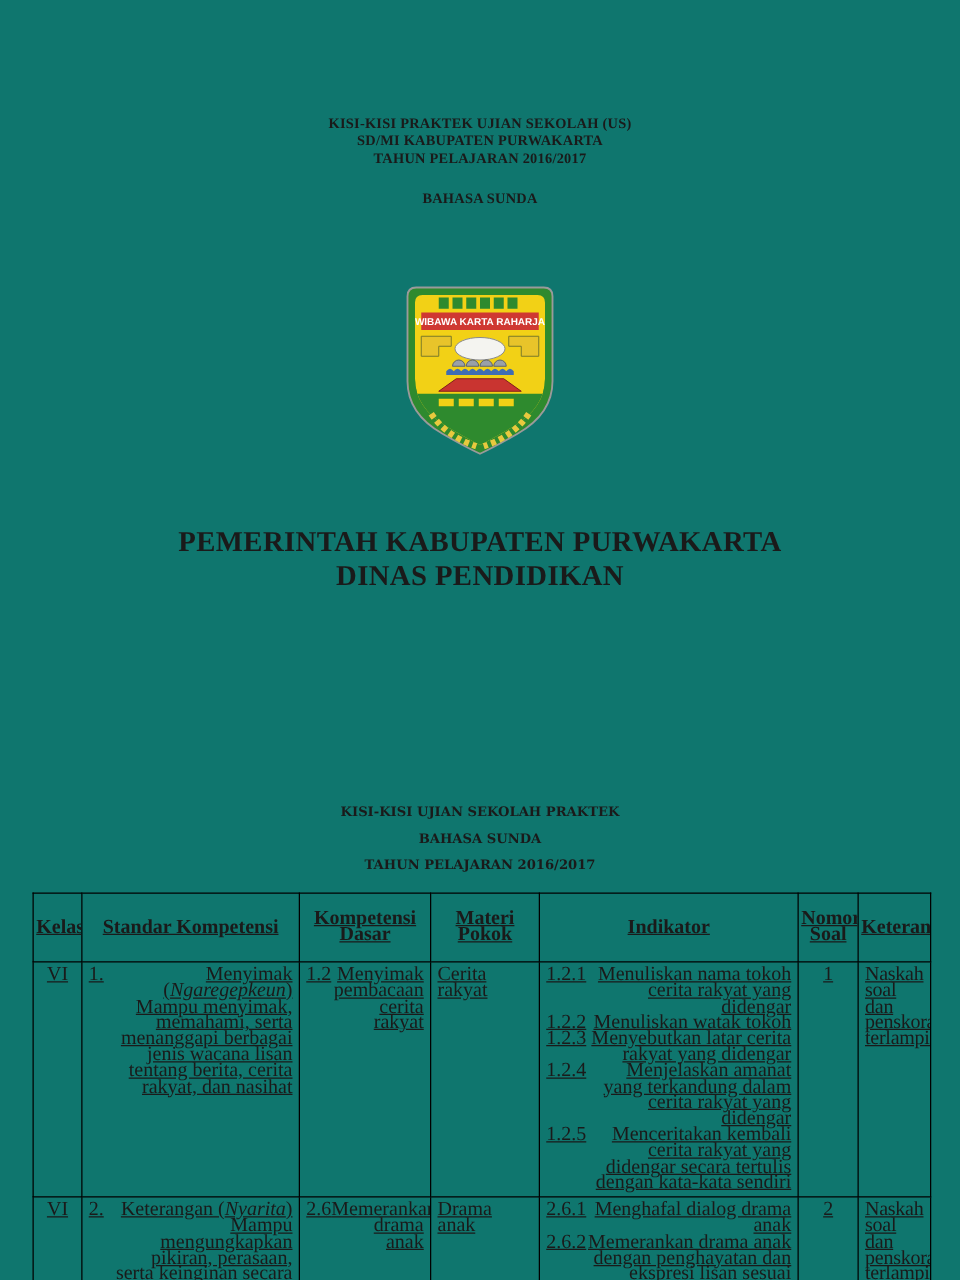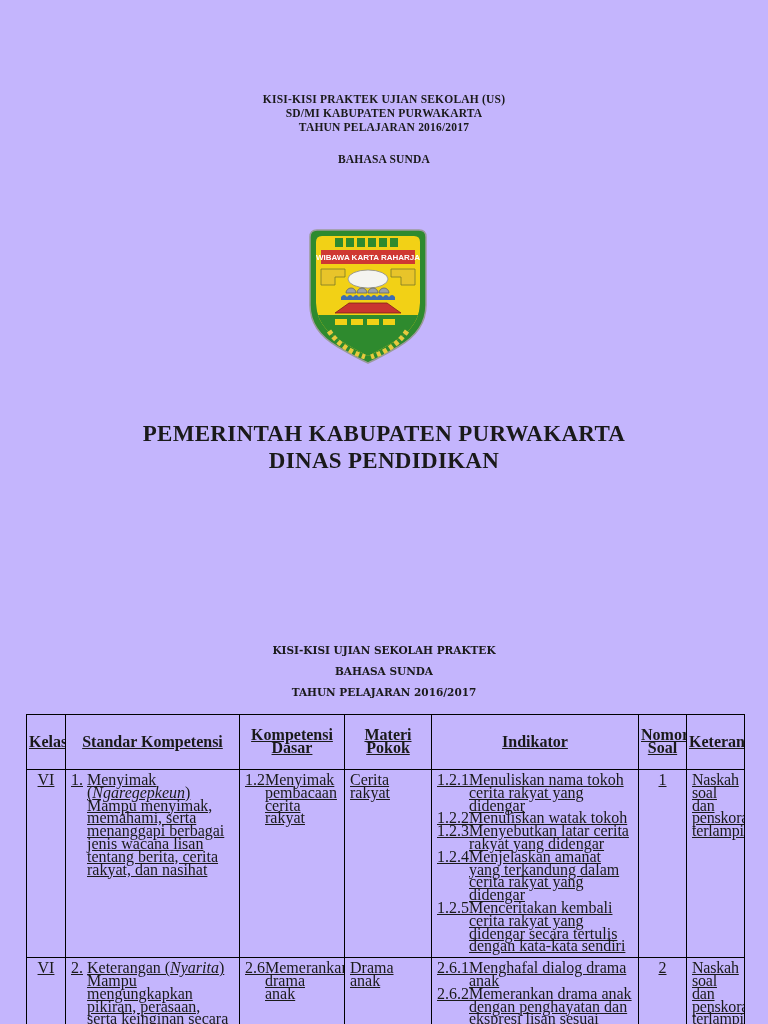--- a/index.html
+++ b/index.html
@@ -1,27 +1,27 @@
 <!DOCTYPE html>
 <html><head>
 <meta charset="utf-8">
 <style>
   html,body{margin:0;padding:0;background:#ffffff;}
   .page{
     position:relative;
     width:768px;height:1024px;
-    background:#c4b5fd;
+    background:#0f766e;
     overflow:hidden;
     font-family:"Liberation Serif", serif;
     color:#1a1a1a;
   }
   .centered{position:absolute;left:0;width:768px;text-align:center;}
   .hdr-top{top:92px;font-size:11.5px;font-weight:bold;line-height:14px;letter-spacing:.2px;}
   .hdr-subject{top:152px;font-size:11.5px;font-weight:bold;line-height:14px;letter-spacing:.2px;}
-  .logo-wrap{position:absolute;top:227px;left:305px;width:126px;height:138px;}
+  .logo-wrap{position:absolute;top:227px;left:321px;width:126px;height:138px;}
   .doc-title{top:420px;font-size:23px;font-weight:bold;line-height:27px;letter-spacing:.3px;}
   .section-head{top:640px;font-family:"DejaVu Serif", serif;font-size:10.5px;font-weight:bold;line-height:21px;}
   .tbl-wrap{position:absolute;top:714px;left:26px;}
   table.kisi{
     border-collapse:collapse;
     table-layout:fixed;
     width:719px;
     font-size:16px;
     line-height:12.8px;
     text-decoration:underline;
@@ -39,21 +39,21 @@
     padding:2px;
     height:50px;
   }
   tr.row1 td{height:128px;}
   tr.row2 td{height:101px;}
   .c-center{text-align:center;}
   .hang{display:flex;align-items:flex-start;}
   .hnum{flex:0 0 16px;}
   .hnum-kd{flex:0 0 19px;}
   .hnum-ind{flex:0 0 27px;}
-  .htxt{flex:1 1 auto;min-width:0;}
+  .htxt{flex:1 1 auto;min-width:0;text-align:right;}
   .it{font-style:italic;}
   .ind-item{display:flex;align-items:flex-start;}
   .td-ket{letter-spacing:-.2px;}
 </style>
 </head>
 <body>
 
 <div class="page">
 
   <div class="centered hdr-top">

